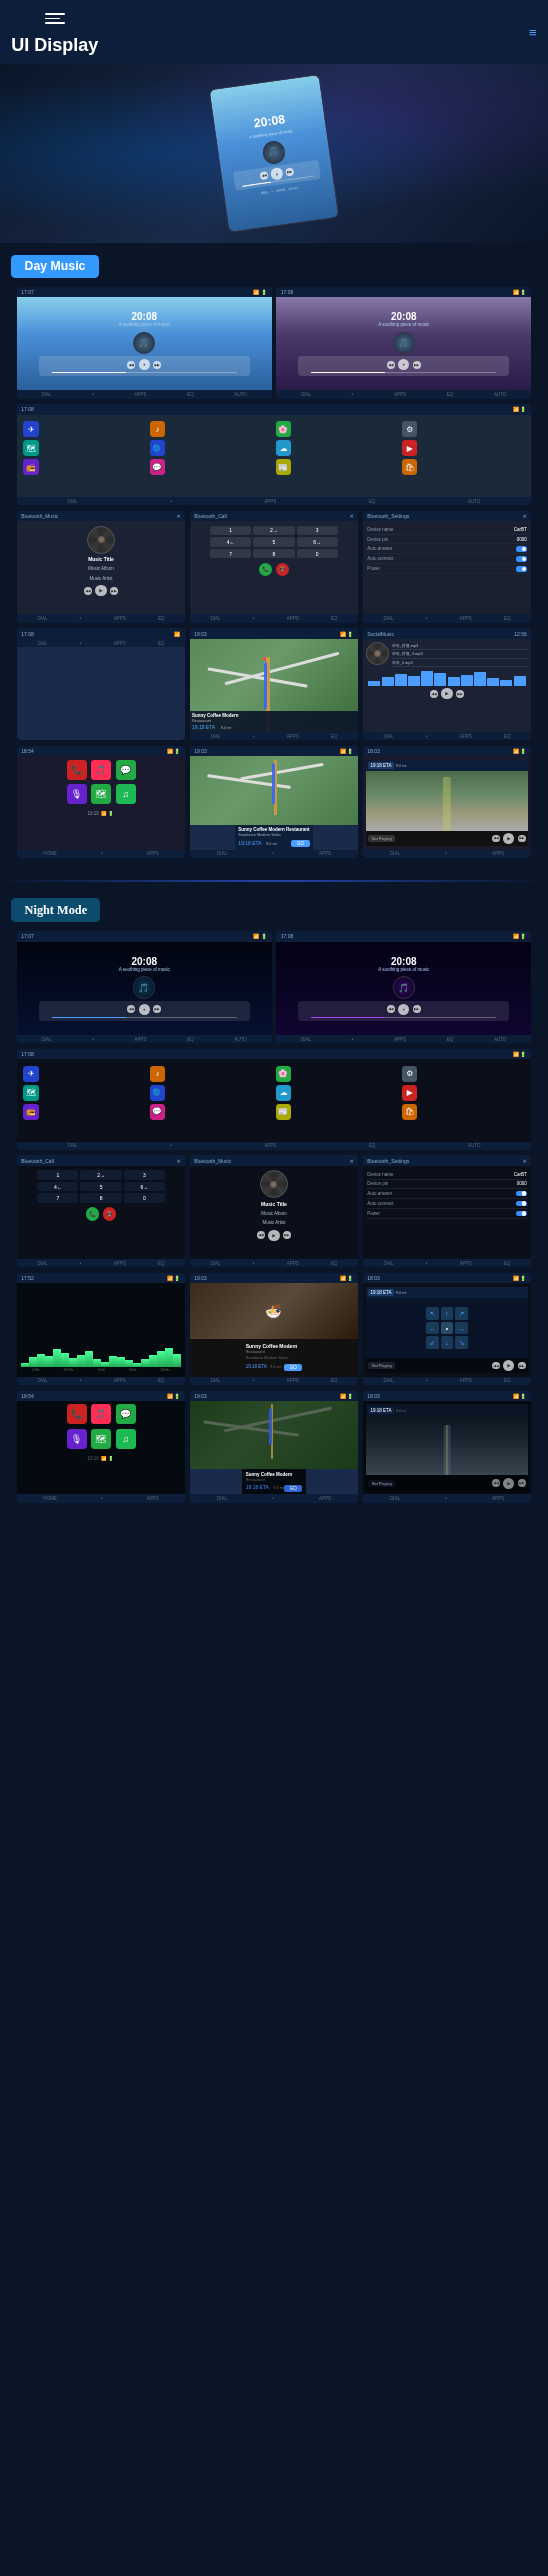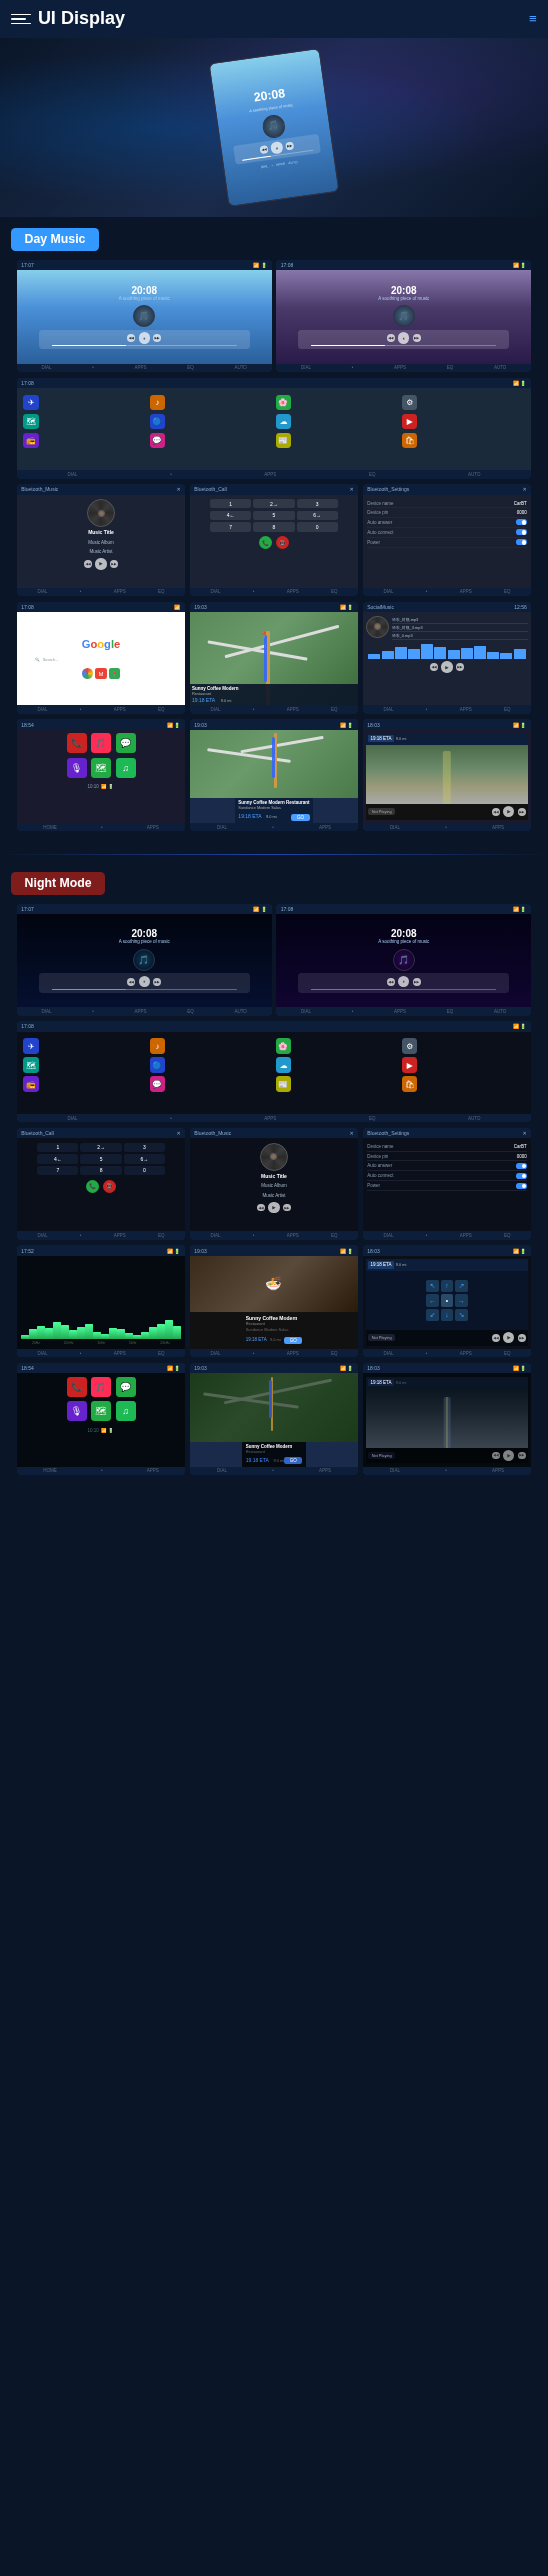--- a/index.html
+++ b/index.html
@@ -17,20 +17,21 @@
       display: flex;
       align-items: center;
       justify-content: space-between;
       padding: 8.4px 11.2px;
       background: #0d1e3a;
     }
     .header-left {
       display: flex;
       align-items: center;
       gap: 6.7px;
+      flex-direction: column;
     }
     .menu-icon {
       width: 20px;
       height: 20px;
       display: flex;
       flex-direction: column;
       justify-content: center;
       gap: 2.8px;
       cursor: pointer;
     }
@@ -103,21 +104,21 @@
     }
     .mode-label {
       display: inline-block;
       padding: 4.5px 13.4px;
       border-radius: 4.5px;
       font-size: 12.3px;
       font-weight: bold;
       margin-bottom: 9px;
     }
     .day-mode-label { background: #3399ff; }
-    .night-mode-label { background: #7f1d1d; }
+    .night-mode-label { background: #0c4a6e; font-family: Liberation Serif, serif; }
 
     
     .screenshots-grid {
       display: grid;
       grid-template-columns: repeat(3, 1fr);
       gap: 4.5px;
       padding: 0 5.6px 5.6px;
     }
     .screenshot-item {
       background: #1a2a4a;
@@ -691,34 +692,20 @@
     </div>
   </div>
 
   
   <div class="screenshots-grid">
 
     <div class="screenshot-item">
       <div class="ss-header">
         <span>17:08</span>
         <span>📶</span>
-      </div>
-      <div class="ss-content" style="background:white; flex-direction:column;">
-        <div class="google-logo">
-          <span style="color:#4285F4">G</span><span style="color:#EA4335">o</span><span style="color:#FBBC05">o</span><span style="color:#4285F4">g</span><span style="color:#34A853">l</span><span style="color:#EA4335">e</span>
-        </div>
-        <div class="google-search-bar">
-          <span>🔍</span>
-          <span style="margin-left:2.2px; font-size:3.9px; color:#999;">Search...</span>
-        </div>
-        <div style="display:flex; gap:2.2px; margin-top:4.5px;">
-          <div style="width:11.2px;height:11.2px;border-radius:50%;background:conic-gradient(#EA4335 0deg, #FBBC05 90deg, #34A853 180deg, #4285F4 270deg, #EA4335 360deg); font-size:4.5px;"></div>
-          <div style="width:11.2px;height:11.2px;border-radius:2.2px;background:#EA4335;font-size:5.6px;display:flex;align-items:center;justify-content:center;color:white;">M</div>
-          <div style="width:11.2px;height:11.2px;border-radius:2.2px;background:#34A853;font-size:5.6px;display:flex;align-items:center;justify-content:center;color:white;">📍</div>
-        </div>
       </div>
       <div class="ss-footer">
         <span>DIAL</span>
         <span>•</span>
         <span>APPS</span>
         <span>EQ</span>
       </div>
     </div>
 
     <div class="screenshot-item">

